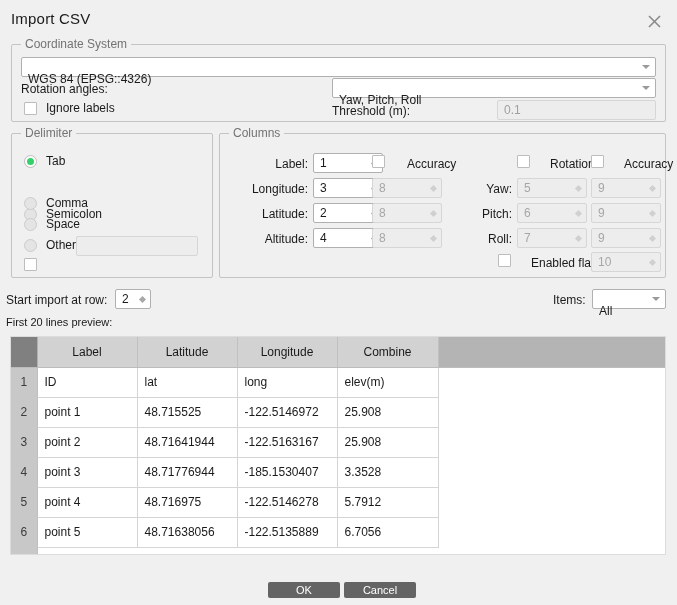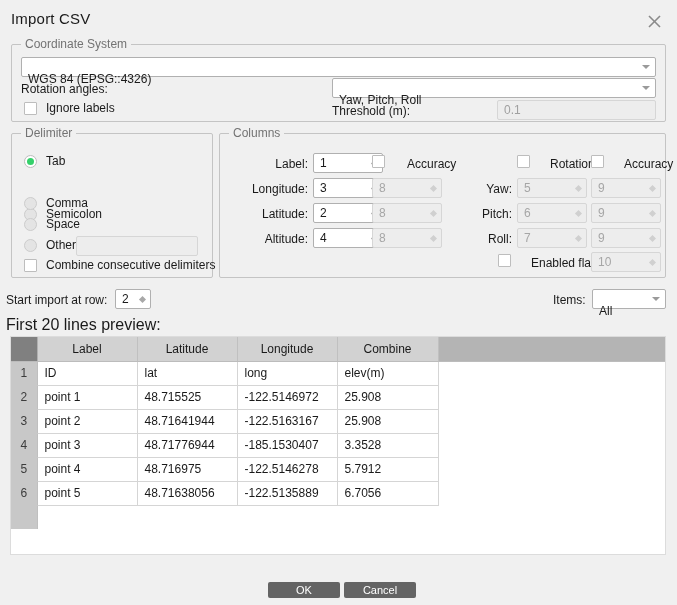--- a/index.html
+++ b/index.html
@@ -122,33 +122,33 @@
 
   
   .check { position: absolute; display: flex; align-items: center; cursor: pointer; }
   .check .box {
     width: 13px; height: 13px; background: #ffffff;
     border: 1px solid #bdbdbd; border-radius: 1px; flex: 0 0 auto;
   }
   .check .check-label { margin-left: 9px; font-size: 12px; color: #1a1a1a; white-space: nowrap; }
 
   
-  #preview-label { position: absolute; left: 6px; top: 316px; font-size: 16px; color: #1a1a1a; }
+  #preview-label { position: absolute; left: 6px; top: 316px; font-size: 11px; color: #1a1a1a; }
 
   #table-wrap {
     position: absolute; left: 10px; top: 336px;
     width: 656px; height: 219px;
     background: #ffffff;
     border: 1px solid #dcdcdc;
     overflow: hidden;
   }
   #tbl { border-collapse: collapse; table-layout: fixed; width: 656px; }
   #tbl th, #tbl td {
     font-size: 12px; font-weight: normal;
-    height: 24px; padding: 0 0 0 7px;
+    height: 30px; padding: 0 0 0 7px;
     text-align: left; color: #1a1a1a;
     overflow: hidden; white-space: nowrap;
   }
   #tbl thead th {
     background: #d2d2d2;
     border-right: 1px solid #c0c0c0;
     border-bottom: 1px solid #bcbcbc;
     text-align: center;
     padding: 0;
     color: #1a1a1a;
@@ -264,21 +264,20 @@
       </span>
     <span class="radio-label">Other:</span>
   </div>
 
   <div class="field disabled" style="left:64px; top:102px; width:122px;">
     <span></span>
   </div>
 
   <div class="check" style="left:12px; top:124px;">
     <span class="box"></span>
-    <span class="check-label">Combine consecutive delimiters</span>
   </div>
 </div>
 
 <div class="groupbox" id="grp-cols">
   <span class="group-title">Columns</span>
 
   <span class="lbl right" style="left:10px; top:23px; width:78px;">Label:</span>
   <div class="spin" style="left:93px; top:19px; width:70px;">
     <span class="spin-val">1</span>
     <span class="spin-btns">

